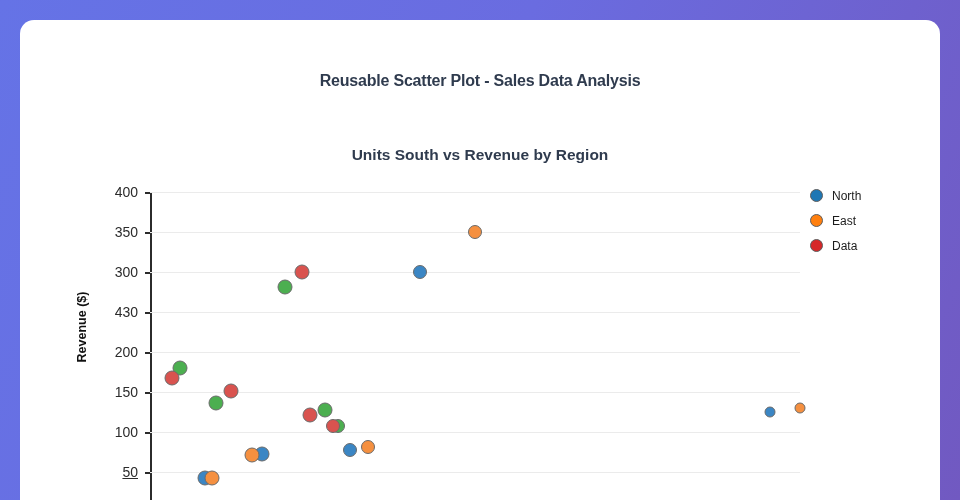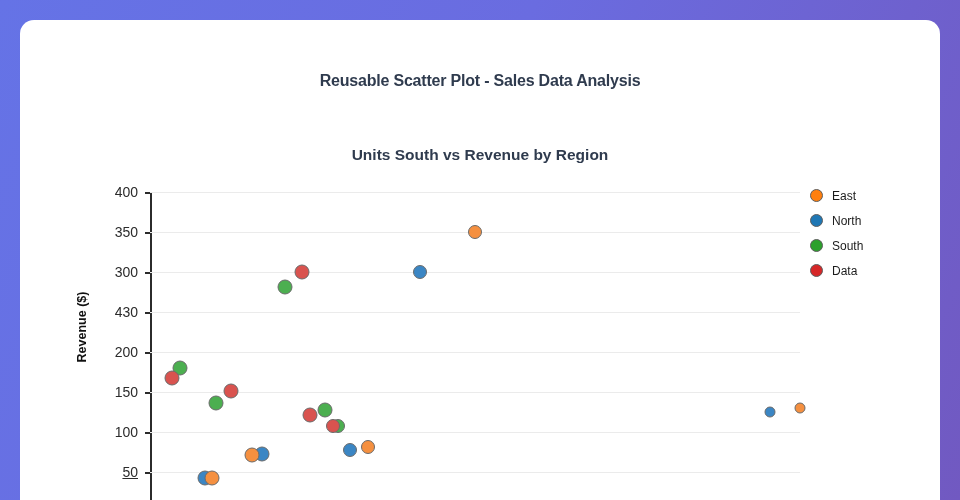--- a/index.html
+++ b/index.html
@@ -166,30 +166,26 @@
       <div class="marker" style="width: 14px; height: 14px; left: 187.85px; top: 233.6px; background: rgb(76, 175, 80);"></div>
       <div class="marker" style="width: 15px; height: 15px; left: 22.1px; top: 185.6px; background: rgb(217, 83, 79);"></div>
       <div class="marker" style="width: 15px; height: 15px; left: 81.25px; top: 199.2px; background: rgb(217, 83, 79);"></div>
       <div class="marker" style="width: 15px; height: 15px; left: 152.1px; top: 80px; background: rgb(217, 83, 79);"></div>
       <div class="marker" style="width: 15px; height: 15px; left: 159.9px; top: 223.2px; background: rgb(217, 83, 79);"></div>
       <div class="marker" style="width: 14px; height: 14px; left: 183.3px; top: 234.4px; background: rgb(217, 83, 79);"></div>
     </div>
 
   <div id="legend">
       <div class="legend-row">
-        <span class="legend-swatch" style="background: rgb(255, 127, 14);"></span>
-        <span class="legend-label">East</span>
-      </div>
-      <div class="legend-row">
         <span class="legend-swatch" style="background: rgb(31, 119, 180);"></span>
         <span class="legend-label">North</span>
       </div>
       <div class="legend-row">
-        <span class="legend-swatch" style="background: rgb(44, 160, 44);"></span>
-        <span class="legend-label">South</span>
+        <span class="legend-swatch" style="background: rgb(255, 127, 14);"></span>
+        <span class="legend-label">East</span>
       </div>
       <div class="legend-row">
         <span class="legend-swatch" style="background: rgb(214, 39, 40);"></span>
         <span class="legend-label">Data</span>
       </div>
     </div>
 
 <div class="ytick-mark" style="top: 452px;"></div>
     <div class="ytick-mark" style="top: 412px;"></div>
     <div class="ytick-mark" style="top: 372px;"></div>

